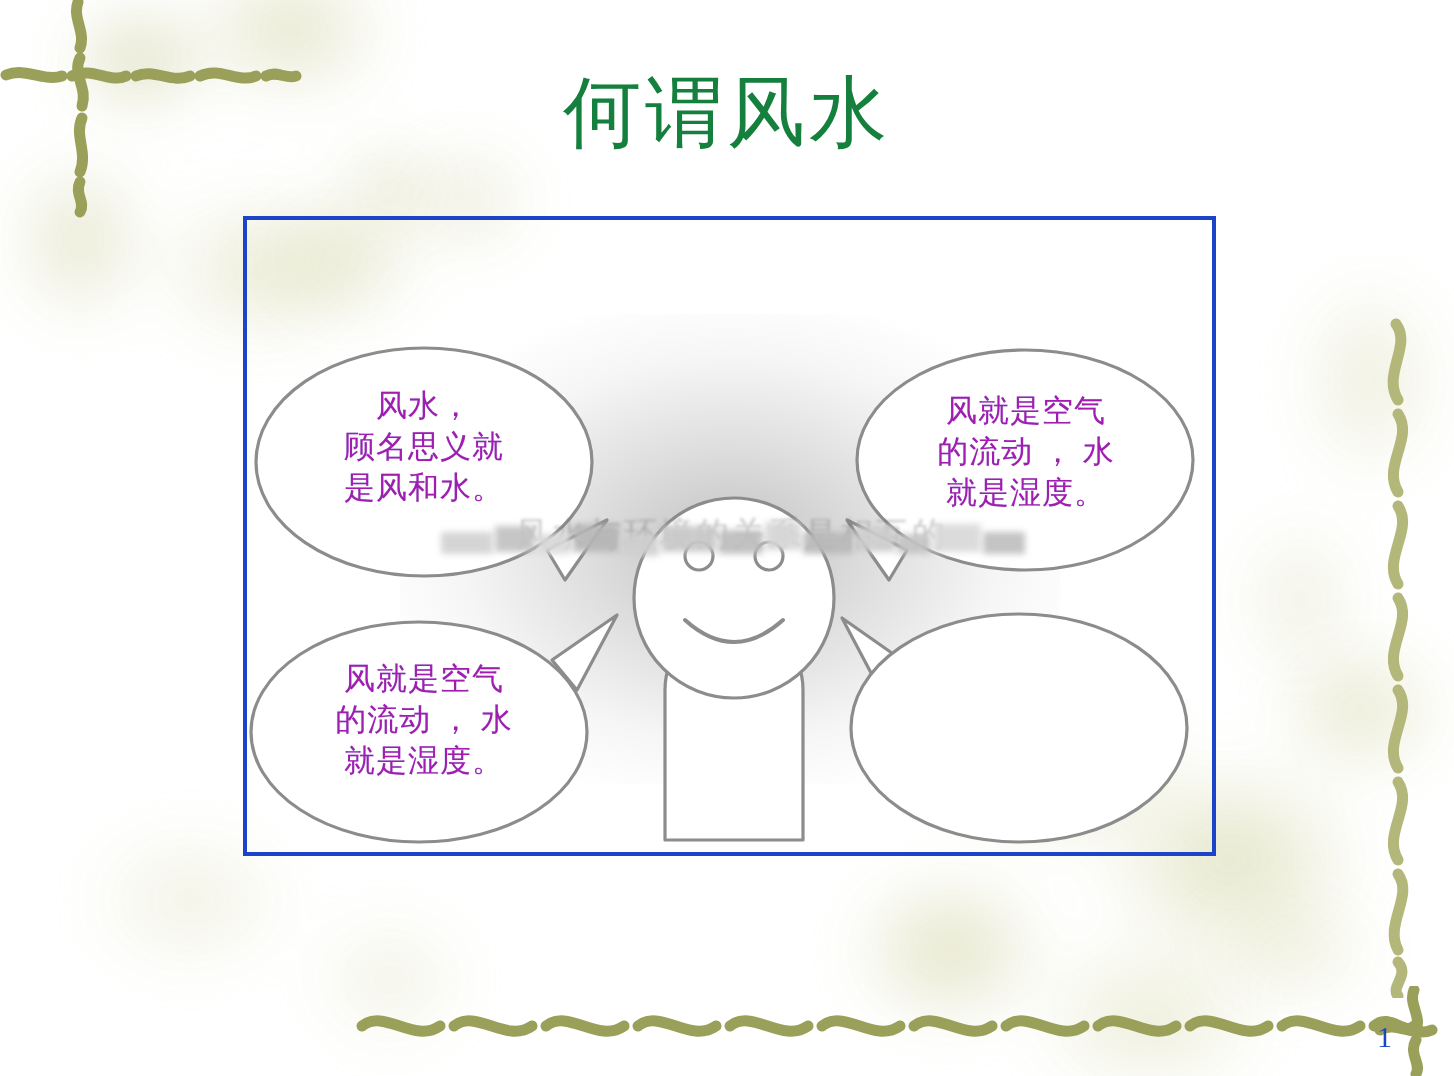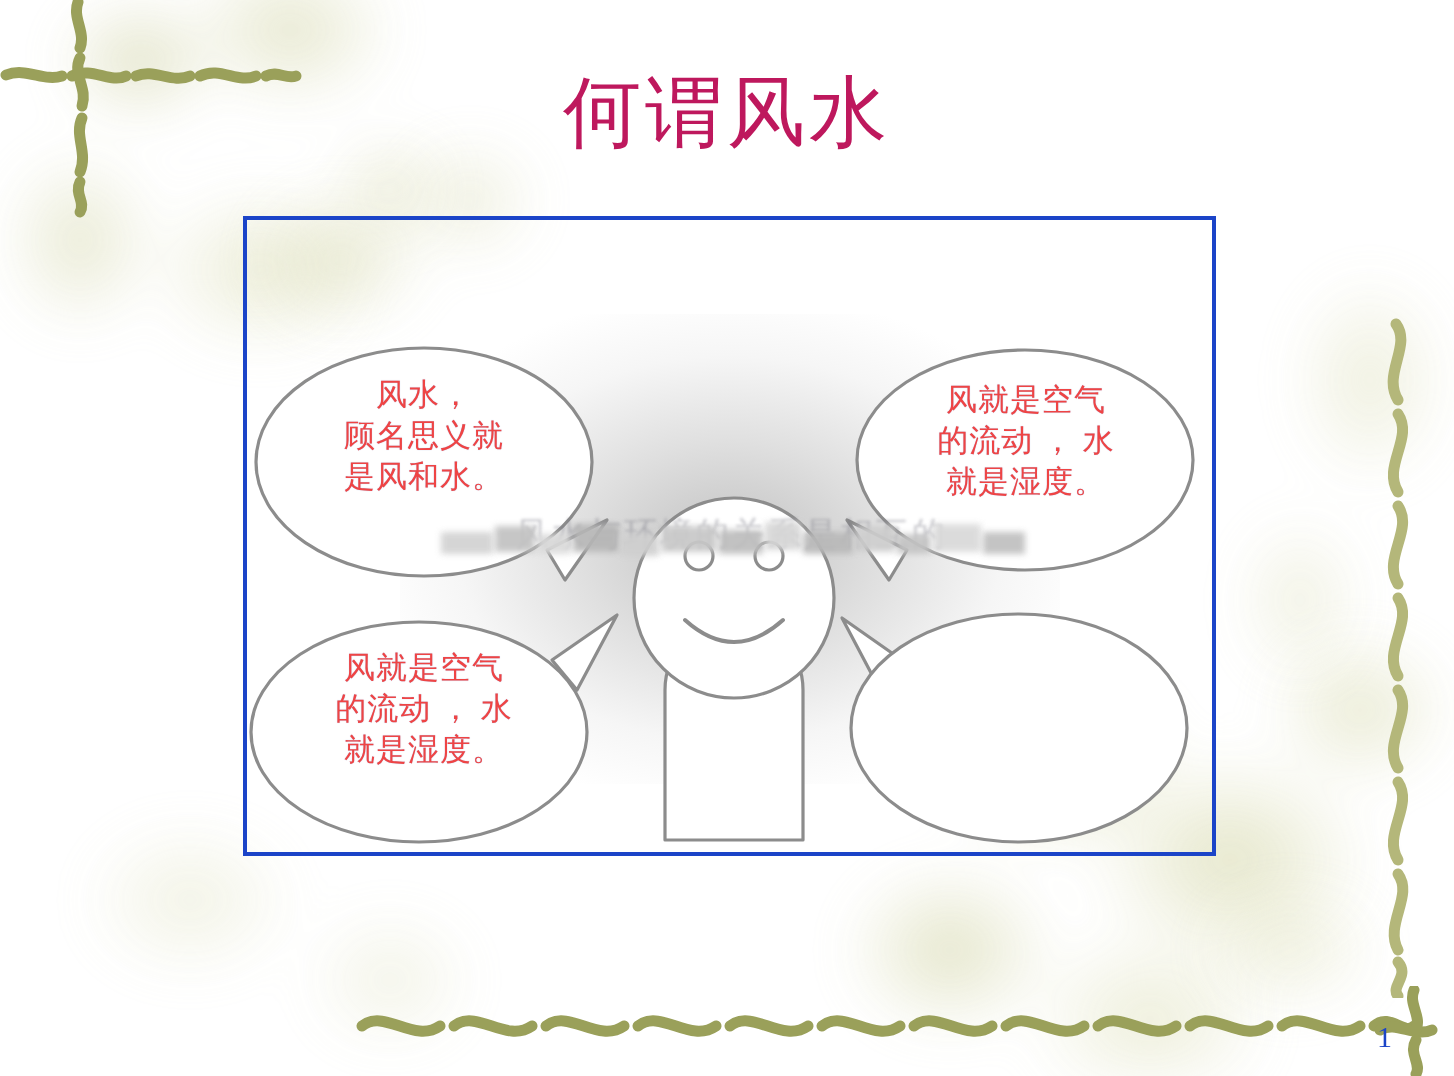--- a/index.html
+++ b/index.html
@@ -78,21 +78,21 @@
 
   
   .title {
     position: absolute;
     left: 0; right: 0;
     top: 72px;
     text-align: center;
     font-size: 78px;
     line-height: 1.05;
     letter-spacing: 4px;
-    color: #be185d;
+    color: #15803d;
     font-family: "Liberation Serif", "DejaVu Serif", serif;
     white-space: nowrap;
   }
 
   
   .frame {
     position: absolute;
     left: 243px; top: 216px;
     width: 973px; height: 640px;
     border: 4px solid #1b44c8;
@@ -117,28 +117,29 @@
         rgba(190,190,190,.14) 58%,
         rgba(255,255,255,0) 78%);
     pointer-events: none;
   }
 
   
   .bubble-svg { position: absolute; left: 0; top: 0; }
 
   .bubble-text {
     position: absolute;
-    color: #ef4444;
+    color: #a21caf;
     font-size: 31px;
     line-height: 1.32;
     text-align: center;
     font-family: "Liberation Serif", "DejaVu Serif", serif;
     white-space: pre-line;
     letter-spacing: 1px;
     text-shadow: 0 0 1px rgba(26,79,196,.35);
+    margin-top: 11px;
   }
   .tb-tl { left: 12px;  top: 155px; width: 330px; }
   .tb-tr { left: 614px; top: 160px; width: 330px; }
   .tb-bl { left: 12px;  top: 428px; width: 330px; }
   .tb-br { left: 614px; top: 410px; width: 330px; }
 
   
   .redacted {
     position: absolute;
     left: 190px; top: 300px;

